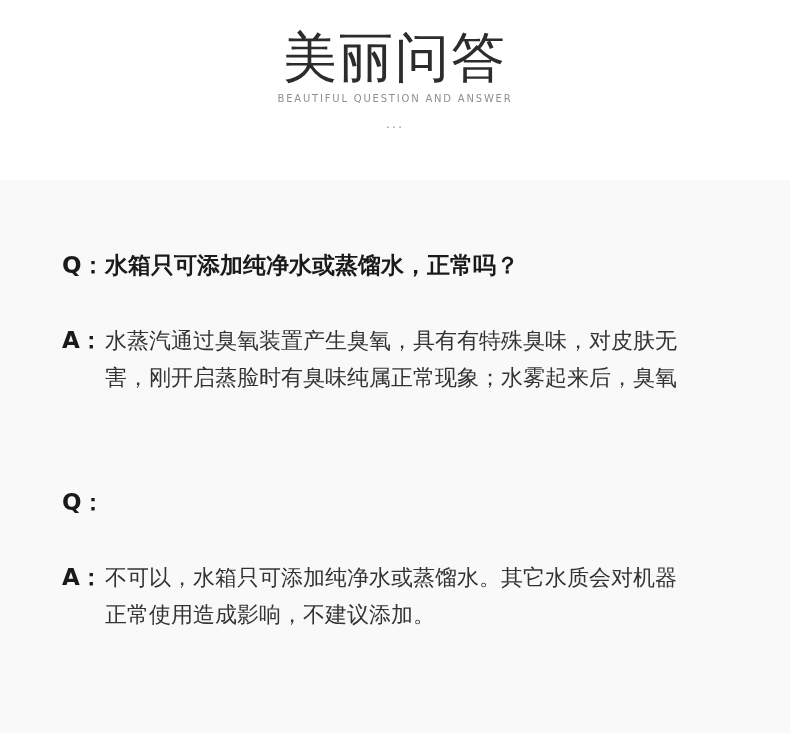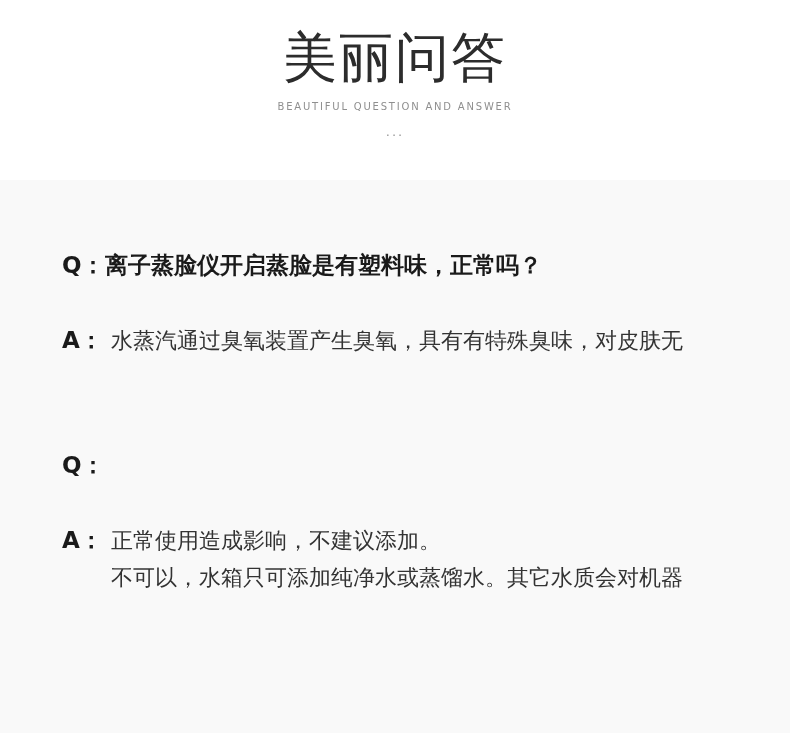--- a/index.html
+++ b/index.html
@@ -24,21 +24,21 @@
   }
   .title {
     margin: 0;
     font-size: 54px;
     font-weight: 300;
     color: #2c2c2c;
     letter-spacing: 2px;
     line-height: 62px;
   }
   .subtitle {
-    margin-top: 12px;
+    margin-top: 4px;
     font-size: 10px;
     font-weight: 400;
     letter-spacing: 1.8px;
     color: #8f8f8f;
   }
   .dots {
     margin-top: 14px;
     font-size: 13px;
     letter-spacing: 2px;
     color: #9a9a9a;
@@ -70,55 +70,56 @@
     line-height: 37px;
     color: #333333;
   }
   .a-label {
     flex: 0 0 43px;
     font-size: 23px;
     font-weight: 700;
     color: #1a1a1a;
   }
   .a-text { max-width: 628px; }
-  .a-line { display: block; margin-left: 6px; }
+  .a-line { display: block; }
 </style>
 </head>
 <body>
 
 <div class="page">
 
   <header class="header">
     <h1 class="title">美丽问答</h1>
     <div class="subtitle">BEAUTIFUL QUESTION AND ANSWER</div>
     <div class="dots">...</div>
   </header>
 
   <main class="content">
 
     <section class="qa-block qa-block--first">
       <div class="q-row">
         <span class="q-label">Q：</span>
-        <span class="q-text">离子蒸脸仪开启蒸脸是有塑料味，正常吗？</span>
+        <span class="q-text">水箱只可添加纯净水或蒸馏水，正常吗？</span>
       </div>
       <div class="a-row">
         <span class="a-label">A：</span>
         <span class="a-text">
           <span class="a-line">水蒸汽通过臭氧装置产生臭氧，具有有特殊臭味，对皮肤无</span>
+          <span class="a-line">害，刚开启蒸脸时有臭味纯属正常现象；水雾起来后，臭氧</span>
         </span>
       </div>
     </section>
 
     <section class="qa-block qa-block--second">
       <div class="q-row">
         <span class="q-label">Q：</span>
       </div>
       <div class="a-row">
         <span class="a-label">A：</span>
         <span class="a-text">
+          <span class="a-line">不可以，水箱只可添加纯净水或蒸馏水。其它水质会对机器</span>
           <span class="a-line">正常使用造成影响，不建议添加。</span>
-          <span class="a-line">不可以，水箱只可添加纯净水或蒸馏水。其它水质会对机器</span>
         </span>
       </div>
     </section>
 
   </main>
 </div>
 
 </body></html>

